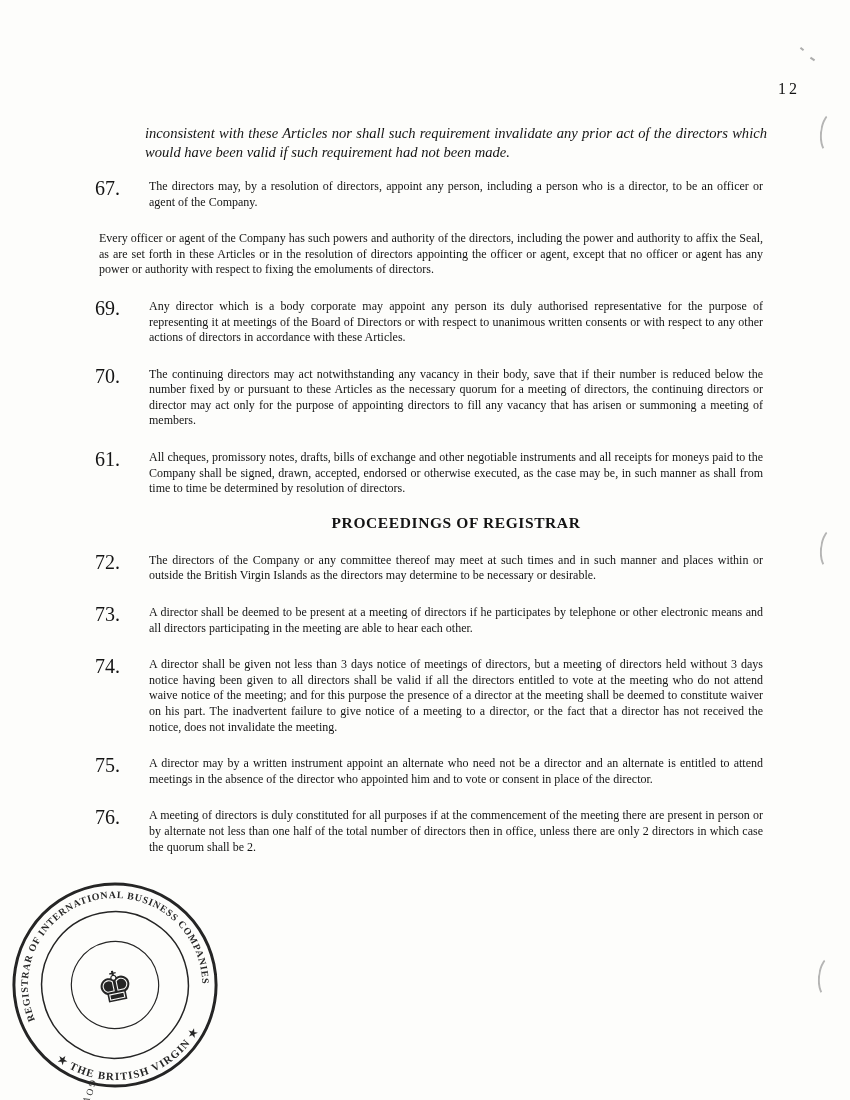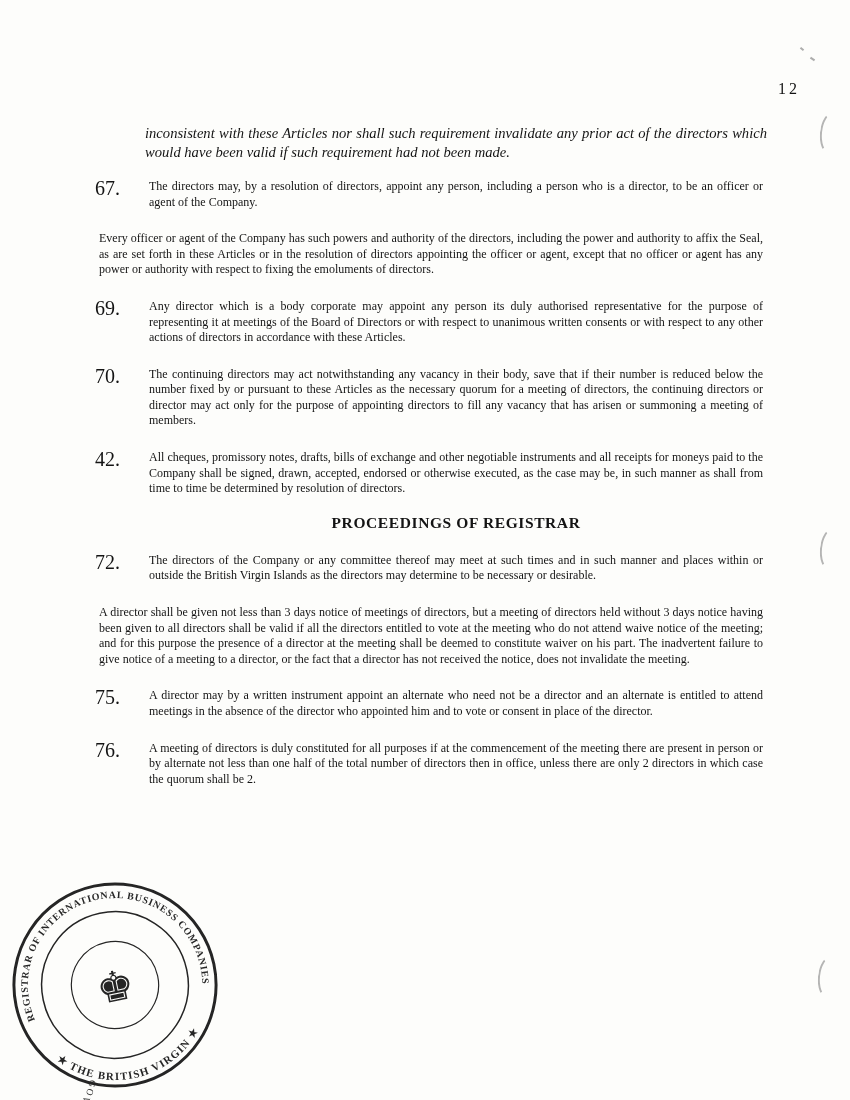--- a/index.html
+++ b/index.html
@@ -79,33 +79,38 @@
     <span class="num">69.</span>
     <p class="txt">Any director which is a body corporate may appoint any person its duly authorised representative for the purpose of representing it at meetings of the Board of Directors or with respect to unanimous written consents or with respect to any other actions of directors in accordance with these Articles.</p>
   </div>
 
   <div class="clause">
     <span class="num">70.</span>
     <p class="txt">The continuing directors may act notwithstanding any vacancy in their body, save that if their number is reduced below the number fixed by or pursuant to these Articles as the necessary quorum for a meeting of directors, the continuing directors or director may act only for the purpose of appointing directors to fill any vacancy that has arisen or summoning a meeting of members.</p>
   </div>
 
   <div class="clause">
-    <span class="num">42.</span>
+    <span class="num">61.</span>
     <p class="txt">All cheques, promissory notes, drafts, bills of exchange and other negotiable instruments and all receipts for moneys paid to the Company shall be signed, drawn, accepted, endorsed or otherwise executed, as the case may be, in such manner as shall from time to time be determined by resolution of directors.</p>
   </div>
 
   <h2 class="heading">PROCEEDINGS OF REGISTRAR</h2>
 
   <div class="clause">
     <span class="num">72.</span>
     <p class="txt">The directors of the Company or any committee thereof may meet at such times and in such manner and places within or outside the British Virgin Islands as the directors may determine to be necessary or desirable.</p>
   </div>
 
+  <div class="clause">
+    <span class="num">73.</span>
+    <p class="txt">A director shall be deemed to be present at a meeting of directors if he participates by telephone or other electronic means and all directors participating in the meeting are able to hear each other.</p>
+  </div>
 
   <div class="clause">
+    <span class="num">74.</span>
     <p class="txt">A director shall be given not less than 3 days notice of meetings of directors, but a meeting of directors held without 3 days notice having been given to all directors shall be valid if all the directors entitled to vote at the meeting who do not attend waive notice of the meeting; and for this purpose the presence of a director at the meeting shall be deemed to constitute waiver on his part. The inadvertent failure to give notice of a meeting to a director, or the fact that a director has not received the notice, does not invalidate the meeting.</p>
   </div>
 
   <div class="clause">
     <span class="num">75.</span>
     <p class="txt">A director may by a written instrument appoint an alternate who need not be a director and an alternate is entitled to attend meetings in the absence of the director who appointed him and to vote or consent in place of the director.</p>
   </div>
 
   <div class="clause">
     <span class="num">76.</span>

